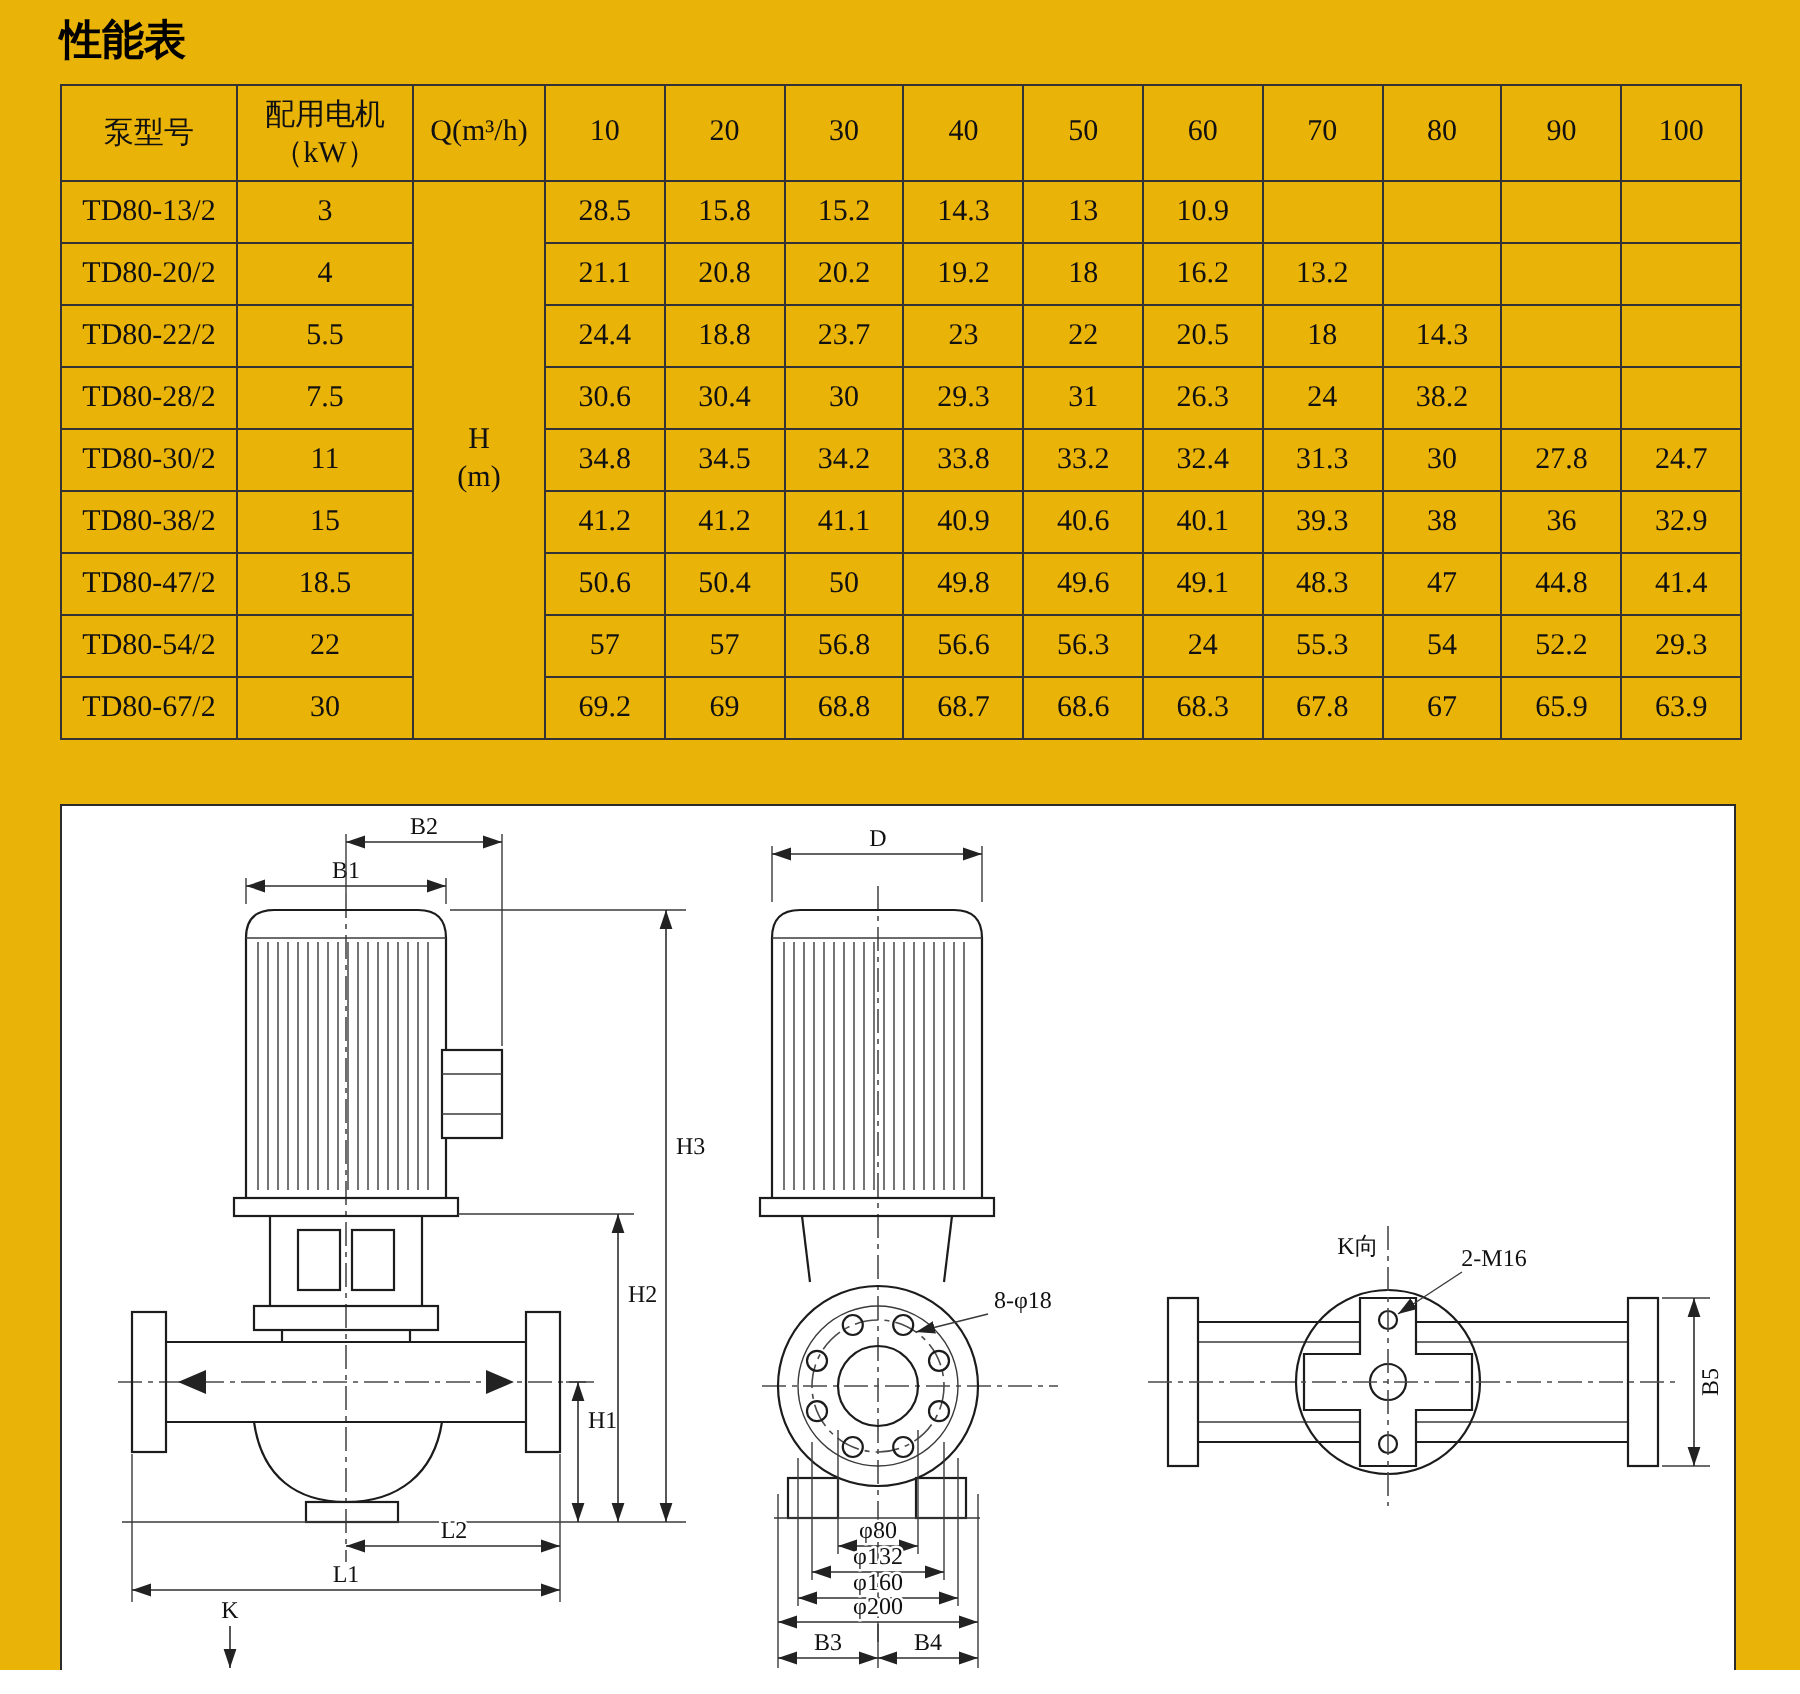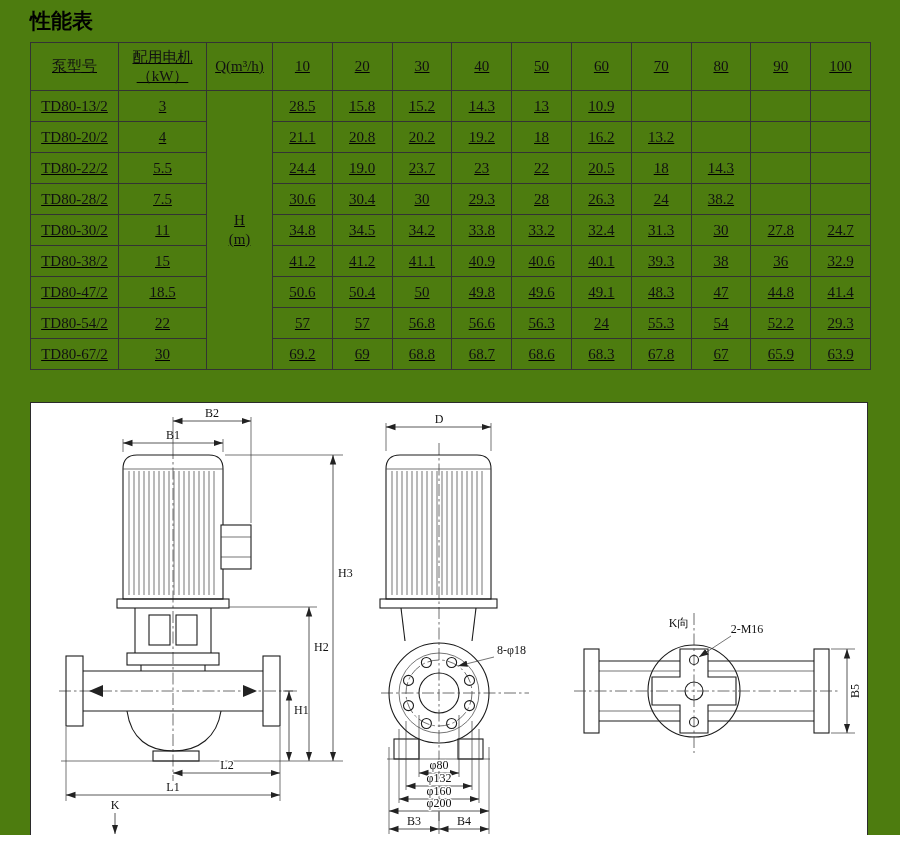--- a/index.html
+++ b/index.html
@@ -1,21 +1,21 @@
 <!DOCTYPE html>
 <html><head>
 <meta charset="utf-8">
 <style>
   html,body{margin:0;padding:0;background:#fff;}
-  .page{width:900px;height:835px;background:#4d7c0f;overflow:hidden;position:relative;
+  .page{width:900px;height:835px;background:#eab308;overflow:hidden;position:relative;
         font-family:"Liberation Serif", serif;color:#000;}
   .title{margin:8px 0 8px 30px;font-size:21px;line-height:26px;font-weight:700;
          font-family:"Liberation Sans", sans-serif;color:#000;}
   table.perf{border-collapse:collapse;table-layout:fixed;width:840px;margin-left:30px;
-             font-size:15px;text-decoration:underline;}
+             font-size:15px;}
   table.perf th, table.perf td{border:1px solid #333;text-align:center;vertical-align:middle;
              padding:0;height:30px;font-weight:normal;color:#111;}
   table.perf thead tr{height:48px;}
   table.perf thead th{font-size:15px;}
   .head-cell div{line-height:19px;}
   .drawing-box{width:836px;height:438px;border:1px solid #2b2b2b;margin:32px 0 0 30px;
                background:#fff;}
   
   .ol{stroke:#1c1c1c;stroke-width:1.1;fill:none;}
   .olw{stroke:#1c1c1c;stroke-width:1.1;fill:#fff;}
@@ -90,38 +90,38 @@
           <td>16.2</td>
           <td>13.2</td>
           <td></td>
           <td></td>
           <td></td>
         </tr>
         <tr>
           <td>TD80-22/2</td>
           <td>5.5</td>
           <td>24.4</td>
-          <td>19.0</td>
+          <td>18.8</td>
           <td>23.7</td>
           <td>23</td>
           <td>22</td>
           <td>20.5</td>
           <td>18</td>
           <td>14.3</td>
           <td></td>
           <td></td>
         </tr>
         <tr>
           <td>TD80-28/2</td>
           <td>7.5</td>
           <td>30.6</td>
           <td>30.4</td>
           <td>30</td>
           <td>29.3</td>
-          <td>28</td>
+          <td>31</td>
           <td>26.3</td>
           <td>24</td>
           <td>38.2</td>
           <td></td>
           <td></td>
         </tr>
         <tr>
           <td>TD80-30/2</td>
           <td>11</td>
           <td>34.8</td>

